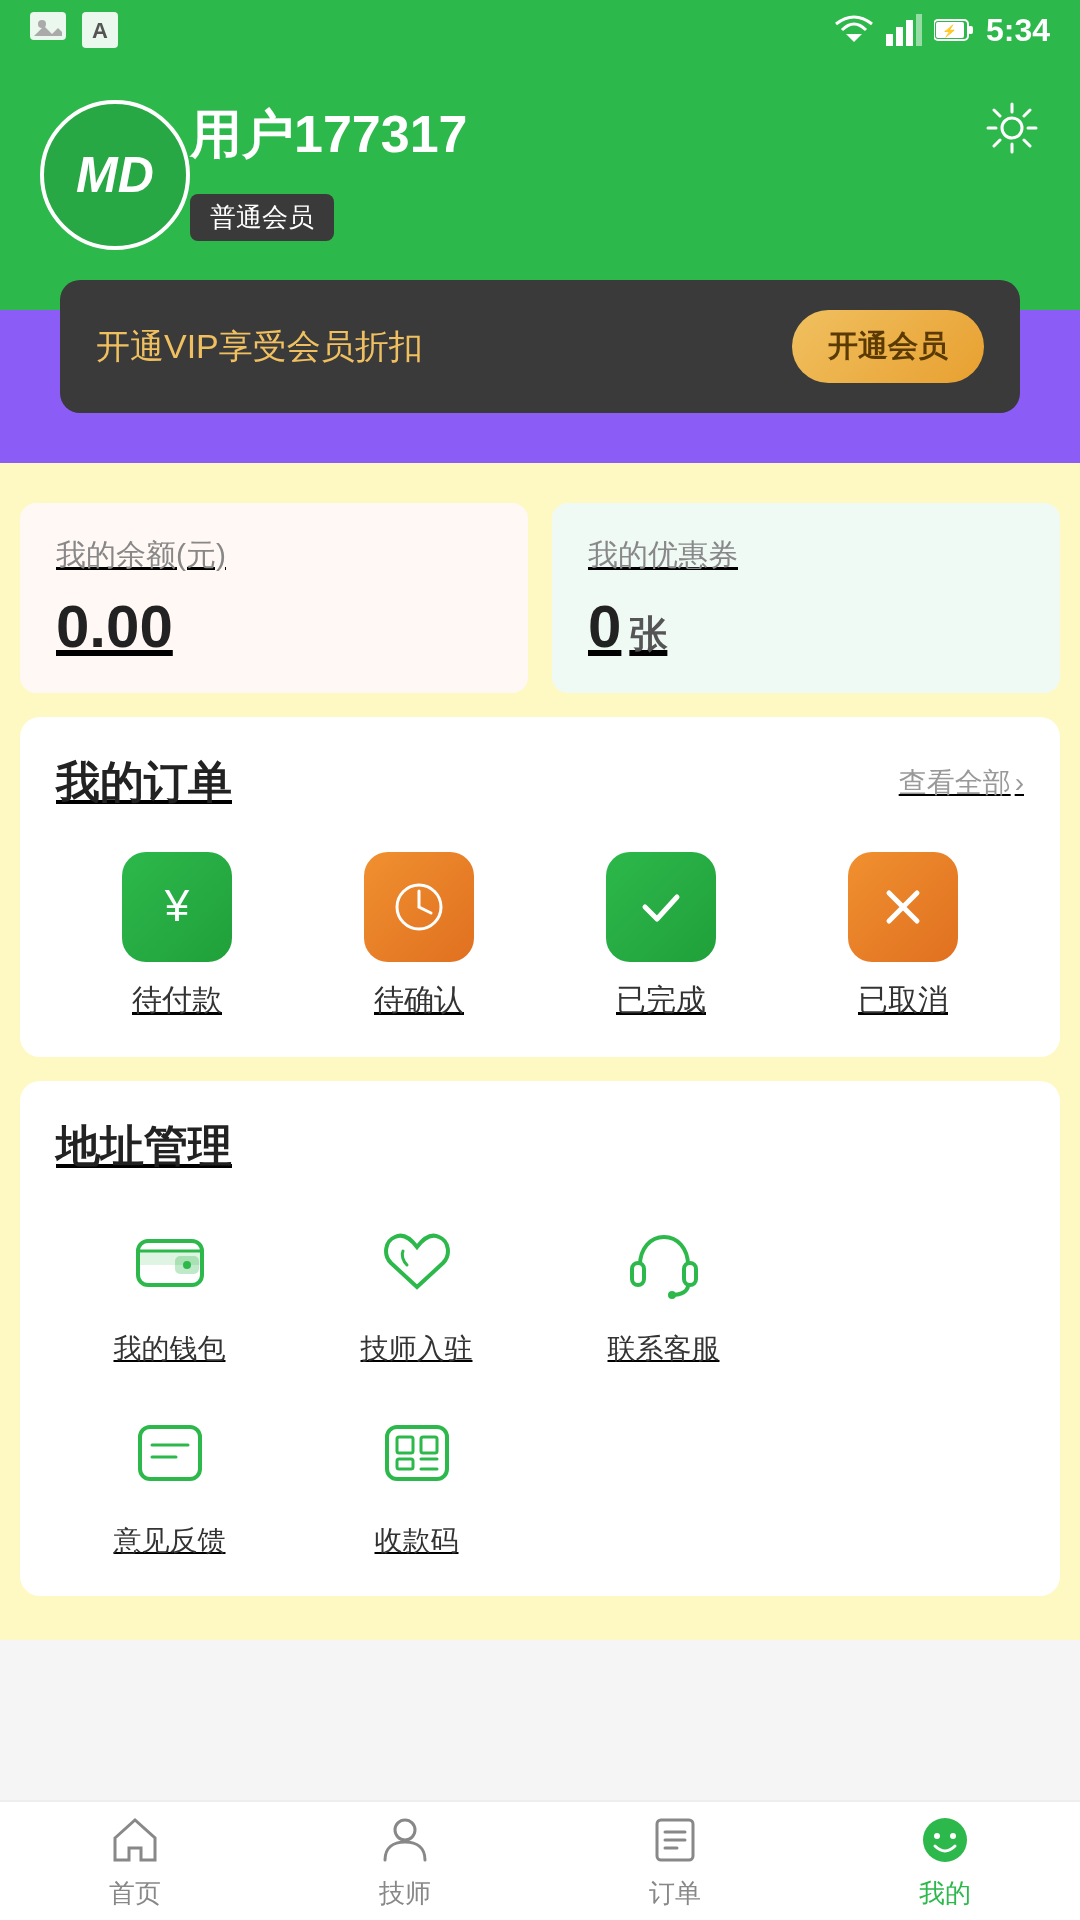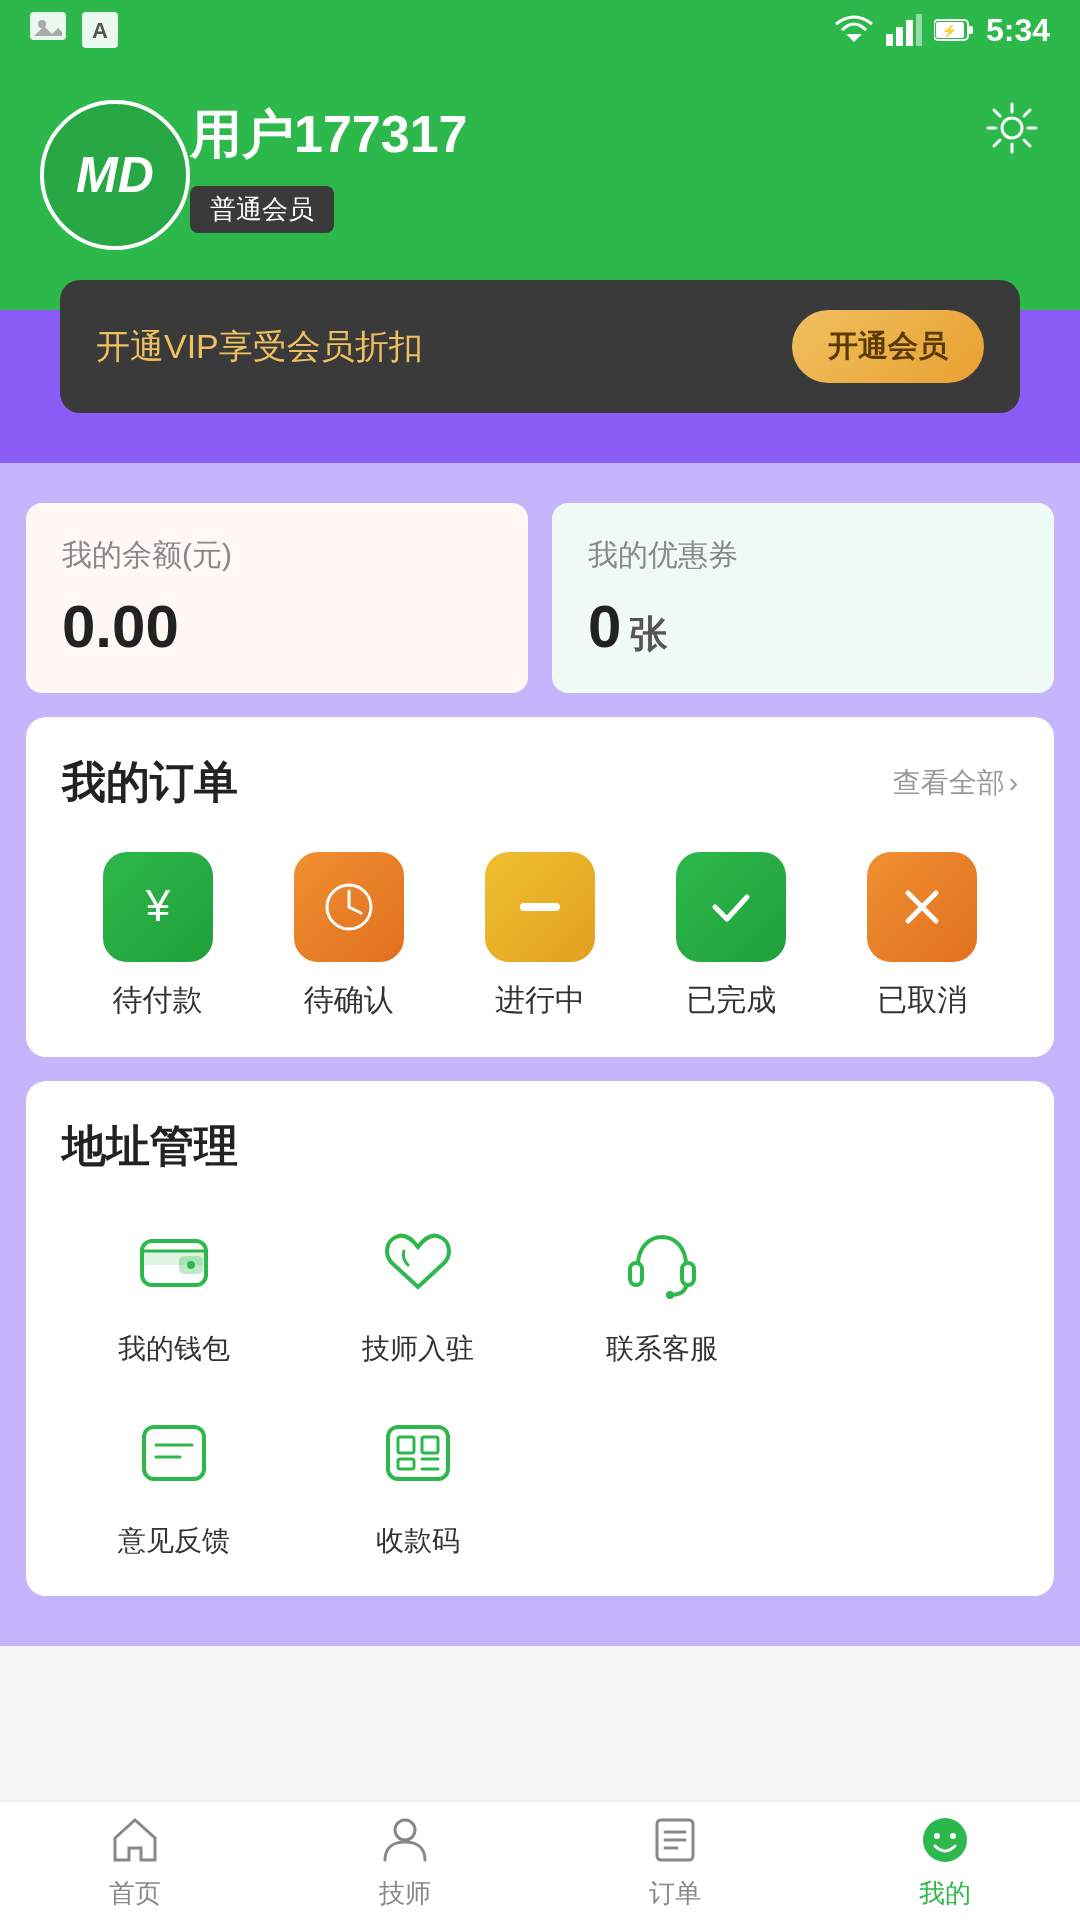--- a/index.html
+++ b/index.html
@@ -62,21 +62,21 @@
       font-weight: bold;
       font-style: italic;
     }
     .profile-info {
       flex: 1;
     }
     .profile-name {
       color: white;
       font-size: 52px;
       font-weight: bold;
-      margin-bottom: 16px;
+      margin-bottom: 24px;
     }
     .member-badge {
       background: #3a3a3a;
       color: white;
       font-size: 26px;
       padding: 6px 20px;
       border-radius: 8px;
       display: inline-block;
     }
     .settings-icon {
@@ -108,23 +108,24 @@
       font-size: 30px;
       font-weight: bold;
       padding: 16px 36px;
       border-radius: 40px;
       border: none;
       cursor: pointer;
     }
 
     
     .main-content {
-      background: #c4b5fd;
-      padding: 26px;
+      background: #fef9c3;
+      padding: 20px;
       padding-top: 40px;
+      text-decoration: underline;
     }
 
     
     .balance-cards {
       display: flex;
       gap: 24px;
       margin-bottom: 24px;
     }
     .balance-card {
       flex: 1;
@@ -394,28 +395,20 @@
       <div class="order-item">
         <div class="order-icon-box orange-grad">
           <svg width="60" height="60" viewBox="0 0 60 60" fill="none">
             <circle cx="30" cy="30" r="22" stroke="white" stroke-width="3" fill="none"></circle>
             <polyline points="30,14 30,30 42,36" stroke="white" stroke-width="3" stroke-linecap="round" fill="none"></polyline>
           </svg>
         </div>
         <span class="order-label">待确认</span>
       </div>
 
-      <div class="order-item">
-        <div class="order-icon-box yellow-grad">
-          <svg width="60" height="60" viewBox="0 0 60 60" fill="none">
-            <rect x="10" y="26" width="40" height="8" rx="4" fill="white"></rect>
-          </svg>
-        </div>
-        <span class="order-label">进行中</span>
-      </div>
 
       <div class="order-item">
         <div class="order-icon-box green2-grad">
           <svg width="60" height="60" viewBox="0 0 60 60" fill="none">
             <polyline points="14,30 26,42 46,20" stroke="white" stroke-width="5" stroke-linecap="round" stroke-linejoin="round" fill="none"></polyline>
           </svg>
         </div>
         <span class="order-label">已完成</span>
       </div>
 

